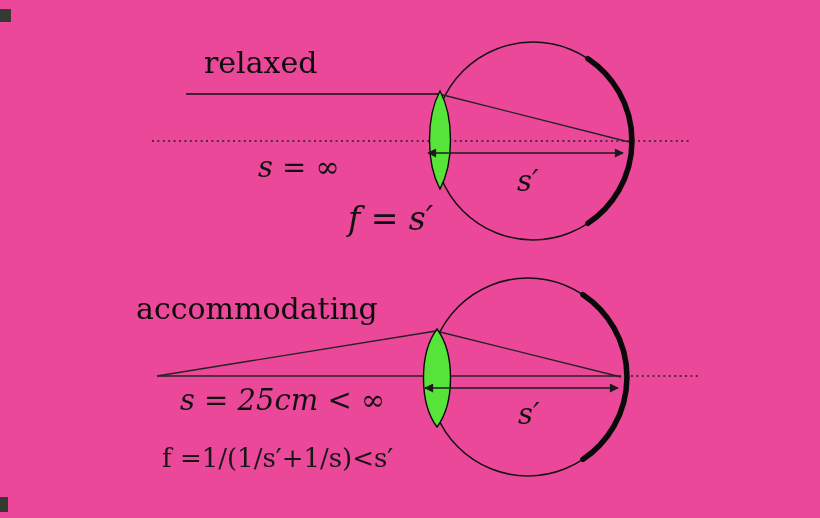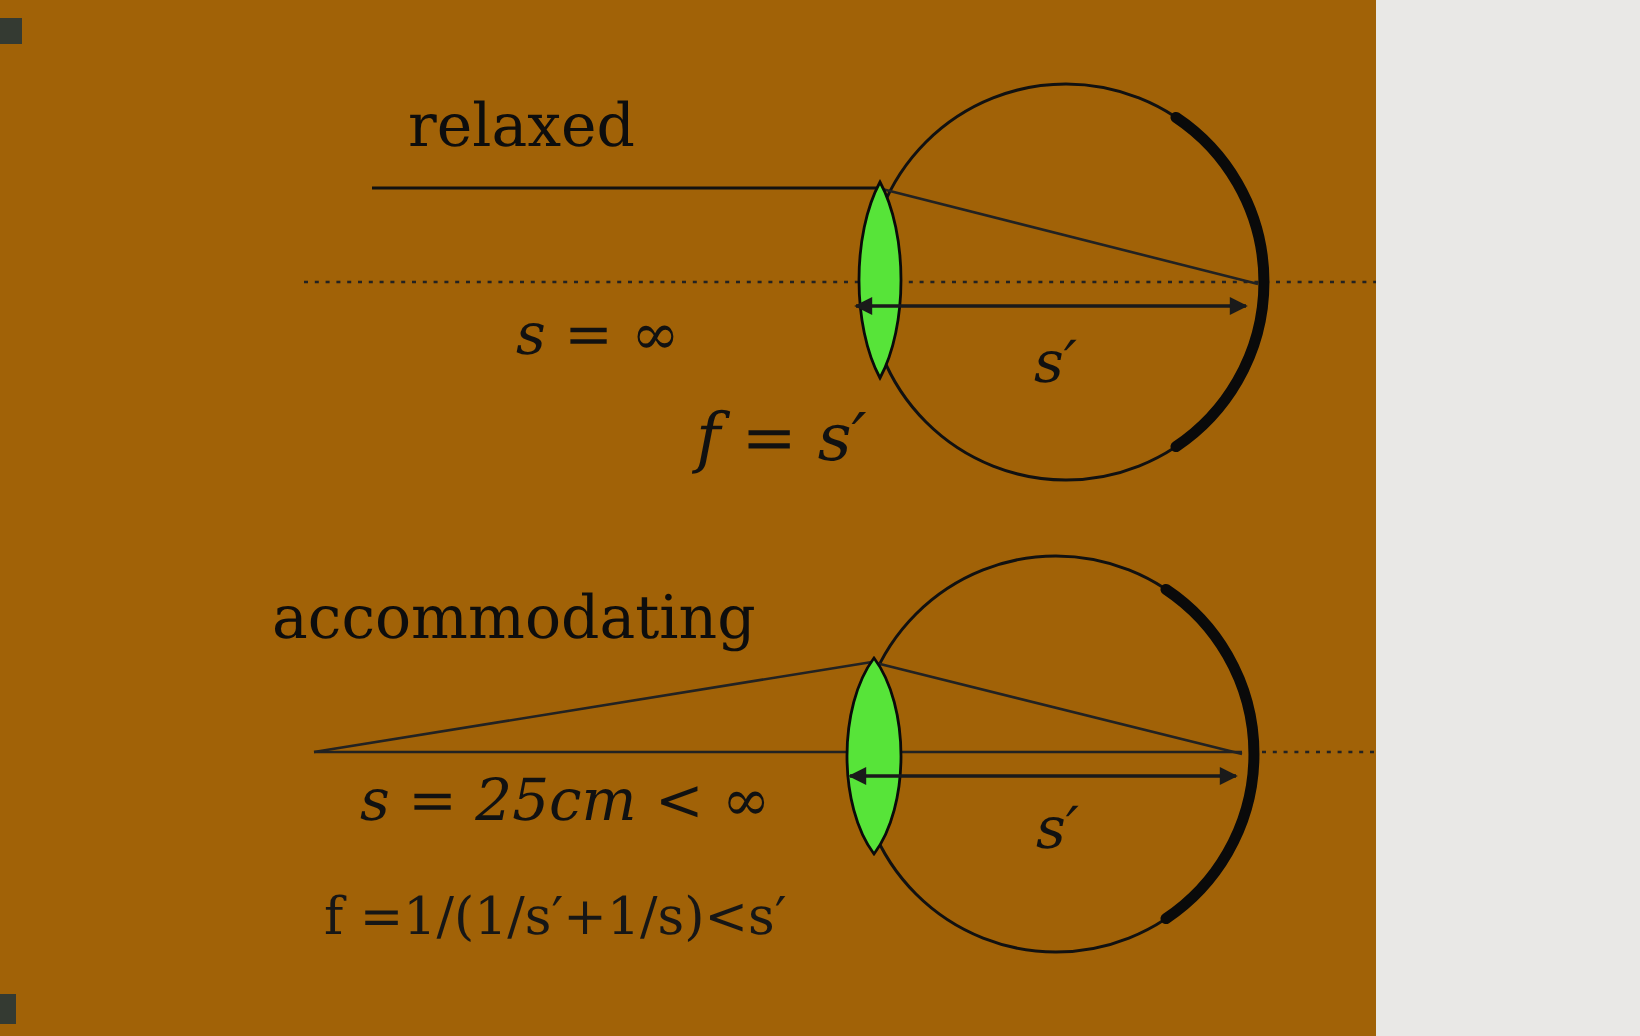--- a/index.html
+++ b/index.html
@@ -3,22 +3,22 @@
 <meta charset="utf-8">
 <style>
   html, body { margin: 0; padding: 0; }
   body {
     width: 820px; height: 518px;
     font-family: "DejaVu Serif", serif;
     background: #e9e8e6;
   }
   .stage {
     position: relative;
-    width: 688px; height: 518px;
-    background: #a16207;
+    width: 820px; height: 518px;
+    background: #ec4899;
     overflow: hidden;
   }
   svg { display: block; }
   .outline   { fill: none; stroke: #111111; stroke-width: 1.5; }
   .retina    { fill: none; stroke: #0a0a0a; stroke-width: 5.5; stroke-linecap: round; }
   .ray       { stroke: #111111; stroke-width: 1.6; fill: none; }
   .ray-thin  { stroke: #222222; stroke-width: 1.3; fill: none; }
   .axis-dot  { stroke: #222222; stroke-width: 1.3; fill: none; stroke-dasharray: 2 3.4; }
   .lens      { stroke: #0a0a0a; stroke-width: 1.4; }
   .dist-arrow{ stroke: #1a1a1a; stroke-width: 1.7; fill: none; }

